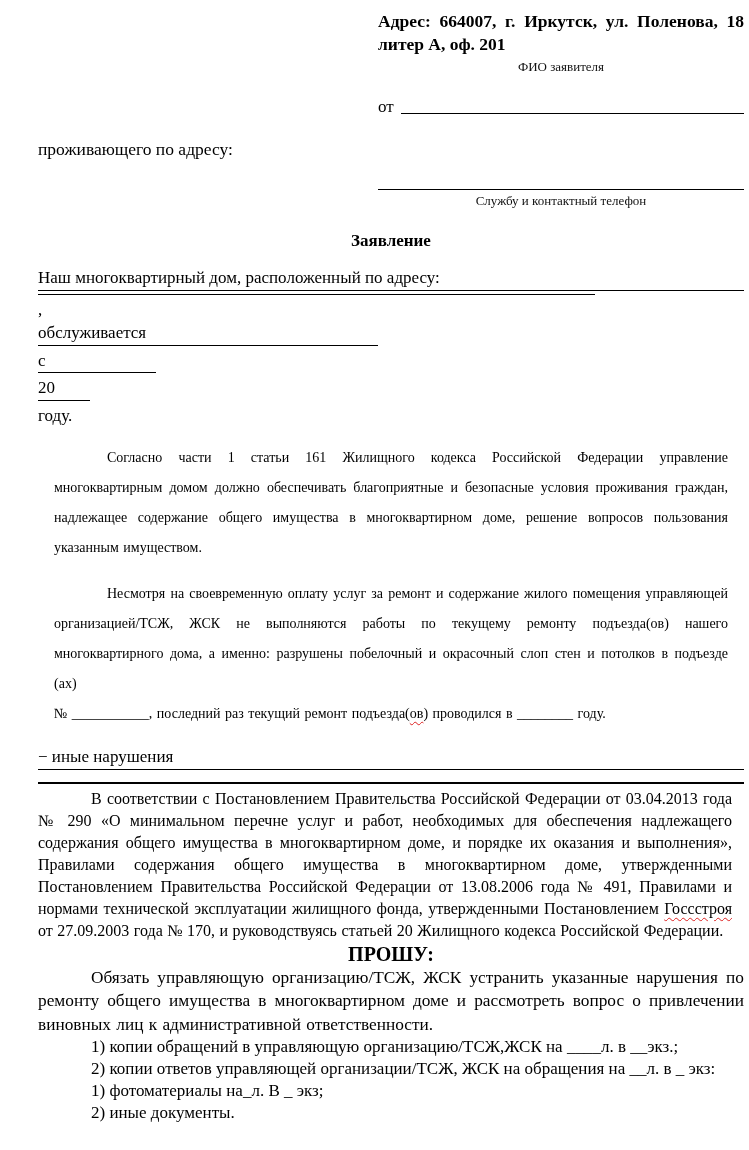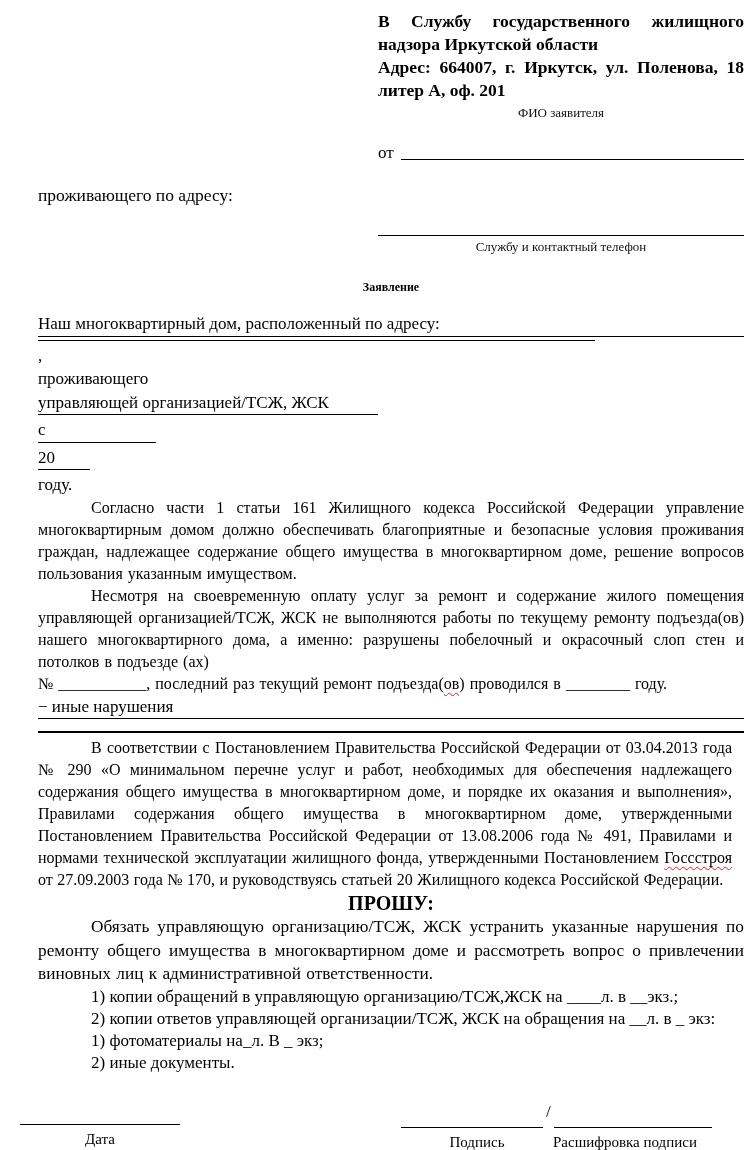--- a/index.html
+++ b/index.html
@@ -16,35 +16,35 @@
 
   .from-row { display:flex; margin-top:22px; font-size:17px; }
   .from-row .lbl { padding-right:7px; }
   .fill { flex:1; border-bottom:1.4px solid #000; margin-bottom:3px; }
 
   .caption { text-align:center; font-size:13px; line-height:16px; margin-top:3px; color:#111; }
 
   .residing { margin:20px 0 0 0; font-size:17.5px; line-height:24px; }
   .blank-underline { border-bottom:1.4px solid #000; height:24px; margin-top:4px; }
 
-  .title { text-align:center; font-weight:bold; font-size:12px; line-height:24px; margin:20px 0 0 0; }
+  .title { text-align:center; font-weight:bold; font-size:17px; line-height:24px; margin:20px 0 0 0; }
 
   
   .jl { display:flex; font-size:17px; line-height:23.5px;flex-direction:column; }
   .jl .t { white-space:nowrap; }
   .indent { width:53px; flex:0 0 auto; }
   .dash-indent { width:22px; flex:0 0 auto; }
   .u { border-bottom:1.4px solid #000; margin-bottom:3px; flex:0 0 auto; }
   .u-557 { width:557px; }
   .u-340 { width:340px; }
   .u-118 { width:118px; }
   .u-52  { width:52px; }
   .spread { flex:1; }
 
-  .body-p { font-size:16px; line-height:22px; text-align:justify; text-indent:53px; margin:0; word-spacing:1px; }
+  .body-p { font-size:14px; line-height:30px; text-align:justify; text-indent:53px; margin:16px; word-spacing:1px; }
   .mt14 { margin-top:13px; }
 
   .misspell { text-decoration:underline; text-decoration-style:wavy; text-decoration-color:#dd2222; text-decoration-thickness:1px; text-underline-offset:3px; }
 
   .rule { border-bottom:2px solid #000; margin:9px 0 4px 0; }
 
   .small-p { font-size:16px; line-height:22px; text-align:justify; text-indent:53px; margin:4px 12px 0 0; word-spacing:0.5px; }
 
   .request-heading { text-align:center; font-weight:bold; font-size:20px; line-height:24px; margin:0; }
   .request-para { font-weight:normal; font-size:17.3px; line-height:23.5px; text-align:justify; text-indent:53px; margin:0; word-spacing:1px; }
@@ -65,21 +65,20 @@
   .sig-labels .l1 { width:152px; text-align:center; }
   .sig-labels .l2 { width:170px; text-align:left; }
 </style>
 </head>
 <body>
 
 <div class="page">
   <div class="content">
 
     <div class="right-col recipient">
-      <p>В Службу государственного жилищного надзора Иркутской области</p>
       <p>Адрес: 664007, г. Иркутск, ул. Поленова, 18 литер А, оф. 201</p>
     </div>
 
     <div class="right-col caption">ФИО заявителя</div>
     <div class="right-col from-row">
       <span class="lbl">от</span>
       <span class="fill"></span>
     </div>
 
     <p class="right-col residing">проживающего по адресу:</p>
@@ -90,24 +89,23 @@
 
     <div class="jl mt14">
       <span class="indent"></span>
       <span class="t">Наш многоквартирный дом, расположенный по адресу:</span>
       <span class="fill u"></span>
     </div>
     <div class="jl">
       <span class="u u-557"></span>
       <span class="t">,</span>
       <span class="spread"></span>
-      <span class="t">проживающего</span>
+      <span class="t">обслуживается</span>
     </div>
     <div class="jl">
-      <span class="t">управляющей организацией/ТСЖ, ЖСК</span>
       <span class="u u-340"></span>
     </div>
     <div class="jl">
       <span class="t">с</span>
       <span class="u u-118"></span>
       <span class="t">20</span>
       <span class="u u-52"></span>
       <span class="t">году.</span>
     </div>
 

